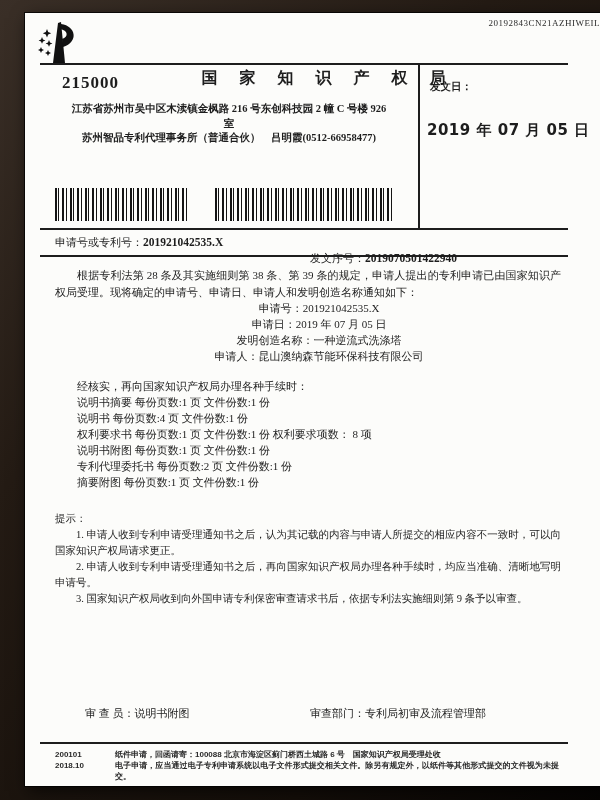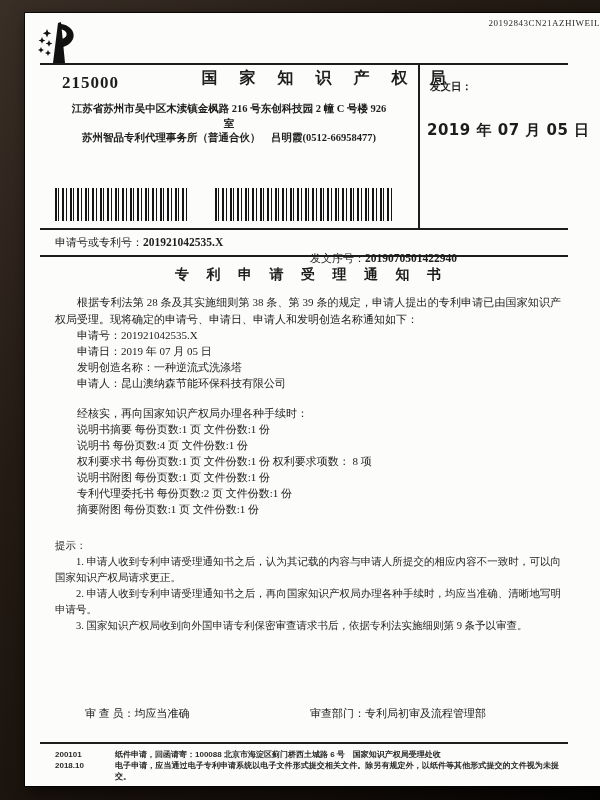--- a/index.html
+++ b/index.html
@@ -36,21 +36,21 @@
     background:repeating-linear-gradient(90deg,#141414 0 2px,#fcfcfa 2px 3px,#141414 3px 4px,#fcfcfa 4px 7px,#141414 7px 9px,#fcfcfa 9px 11px,#141414 11px 12px,#fcfcfa 12px 15px);}
   .bc1{left:30px;width:135px;}
   .bc2{left:190px;width:180px;}
   .numbers{position:absolute;top:222px;left:0;width:558px;height:16px;font-size:11px;}
   .num-app{position:absolute;left:30px;white-space:nowrap;}
   .num-serial{position:absolute;left:285px;white-space:nowrap;margin-top:16px;}
   .numbers b{font-size:11.5px;}
   .notice{position:absolute;top:254px;left:30px;width:506px;font-size:11px;line-height:16px;}
   .notice-title{text-align:center;font-size:14px;font-weight:700;letter-spacing:7px;text-indent:7px;margin:0 0 11px 0;}
   .intro{margin:0;text-indent:2em;line-height:16.5px;text-align:justify;}
-  .fieldline{margin-left:22px;white-space:nowrap;}
+  .fieldline{margin-left:22px;white-space:nowrap;text-align:center;}
   .confirm{margin:14px 0 0 22px;}
   .docline{margin-left:22px;white-space:nowrap;}
   .tips{margin-top:21px;font-size:10.5px;}
   .tips-h{line-height:16px;}
   .tip{margin:0;text-indent:2em;line-height:16px;text-align:justify;}
   .signoff{position:absolute;top:693px;left:60px;width:478px;height:16px;font-size:11px;}
   .sig-examiner{position:absolute;left:0;white-space:nowrap;}
   .sig-dept{position:absolute;left:225px;white-space:nowrap;}
   .footer{position:absolute;top:736px;left:30px;width:514px;display:flex;
     font-family:"Liberation Sans","DejaVu Sans",sans-serif;font-size:8px;font-weight:700;color:#2a2a2a;}
@@ -105,21 +105,20 @@
     <div class="rule rule2"></div>
 
     <div class="numbers">
       <span class="num-app"><span>申请号或专利号：</span><b>201921042535.X</b></span>
       <span class="num-serial"><span>发文序号：</span><b>2019070501422940</b></span>
     </div>
 
     <div class="rule rule3"></div>
 
     <div class="notice">
-      <div class="notice-title">专 利 申 请 受 理 通 知 书</div>
       <p class="intro">根据专利法第 28 条及其实施细则第 38 条、第 39 条的规定，申请人提出的专利申请已由国家知识产权局受理。现将确定的申请号、申请日、申请人和发明创造名称通知如下：</p>
       <div class="fieldline">申请号：201921042535.X</div>
       <div class="fieldline">申请日：2019 年 07 月 05 日</div>
       <div class="fieldline">发明创造名称：一种逆流式洗涤塔</div>
       <div class="fieldline">申请人：昆山澳纳森节能环保科技有限公司</div>
 
       <div class="confirm">经核实，再向国家知识产权局办理各种手续时：</div>
       <div class="docline">说明书摘要  每份页数:1 页  文件份数:1 份</div>
       <div class="docline">说明书  每份页数:4 页  文件份数:1 份</div>
       <div class="docline">权利要求书  每份页数:1 页  文件份数:1 份  权利要求项数：  8 项</div>
@@ -129,21 +128,21 @@
 
       <div class="tips">
         <div class="tips-h">提示：</div>
         <p class="tip">1. 申请人收到专利申请受理通知书之后，认为其记载的内容与申请人所提交的相应内容不一致时，可以向国家知识产权局请求更正。</p>
         <p class="tip">2. 申请人收到专利申请受理通知书之后，再向国家知识产权局办理各种手续时，均应当准确、清晰地写明申请号。</p>
         <p class="tip">3. 国家知识产权局收到向外国申请专利保密审查请求书后，依据专利法实施细则第 9 条予以审查。</p>
       </div>
     </div>
 
     <div class="signoff">
-      <span class="sig-examiner"><span>审 查 员：</span><span>均应当准确</span></span>
+      <span class="sig-examiner"><span>审 查 员：</span><span>说明书附图</span></span>
       <span class="sig-dept"><span>审查部门：</span><span>专利局初审及流程管理部</span></span>
     </div>
 
     <div class="rule rule4"></div>
 
     <div class="footer">
       <div class="f-codes">
         <div>200101</div>
         <div>2018.10</div>
       </div>

